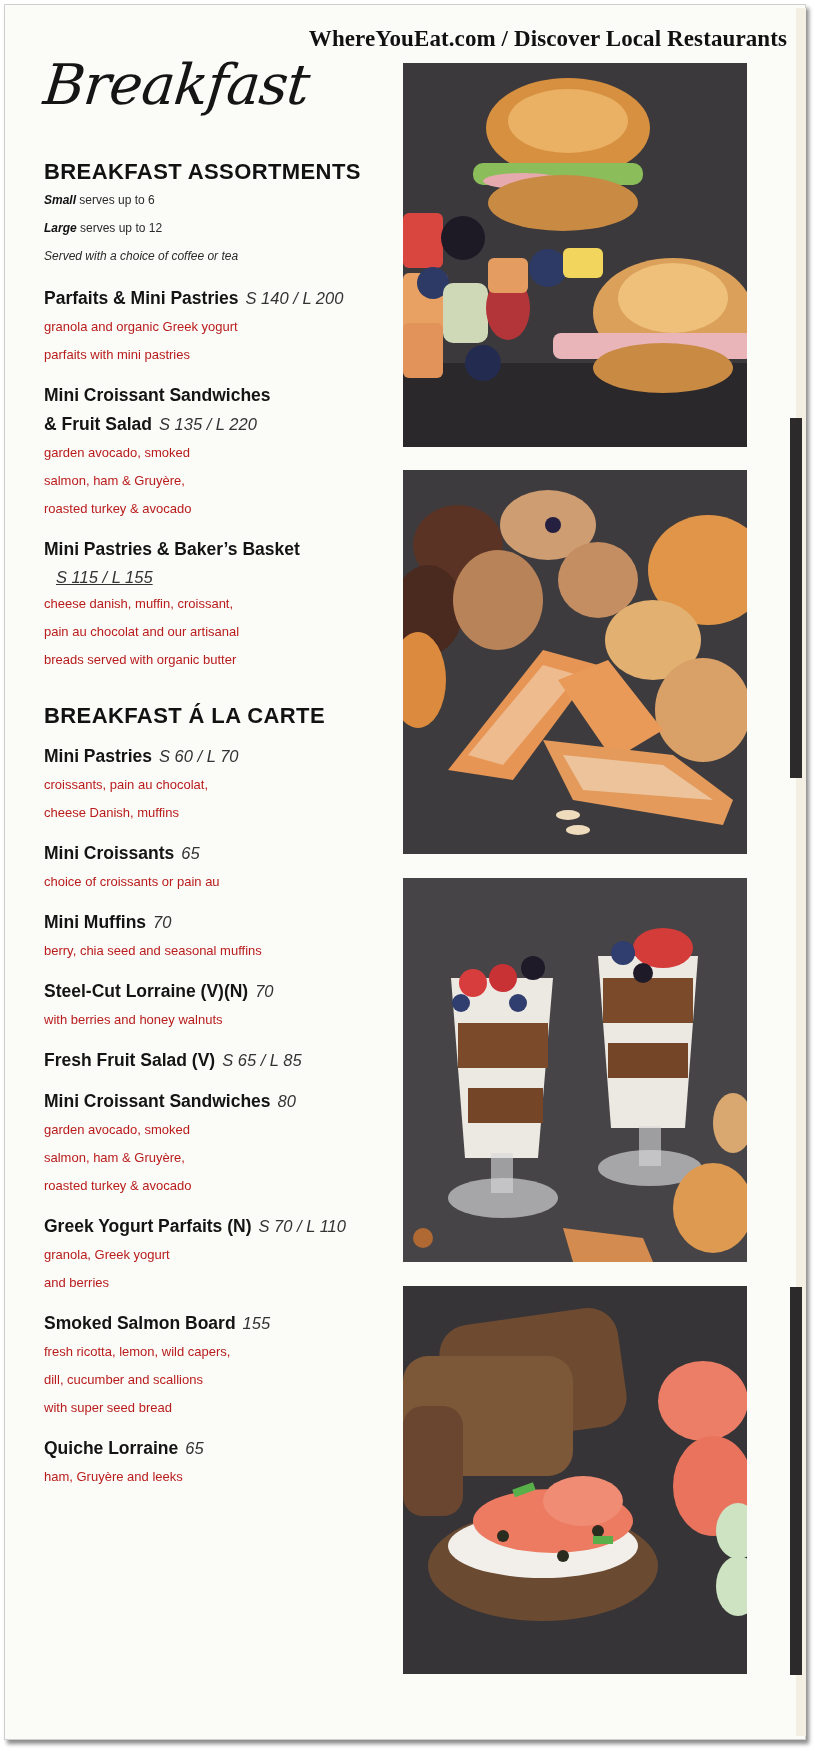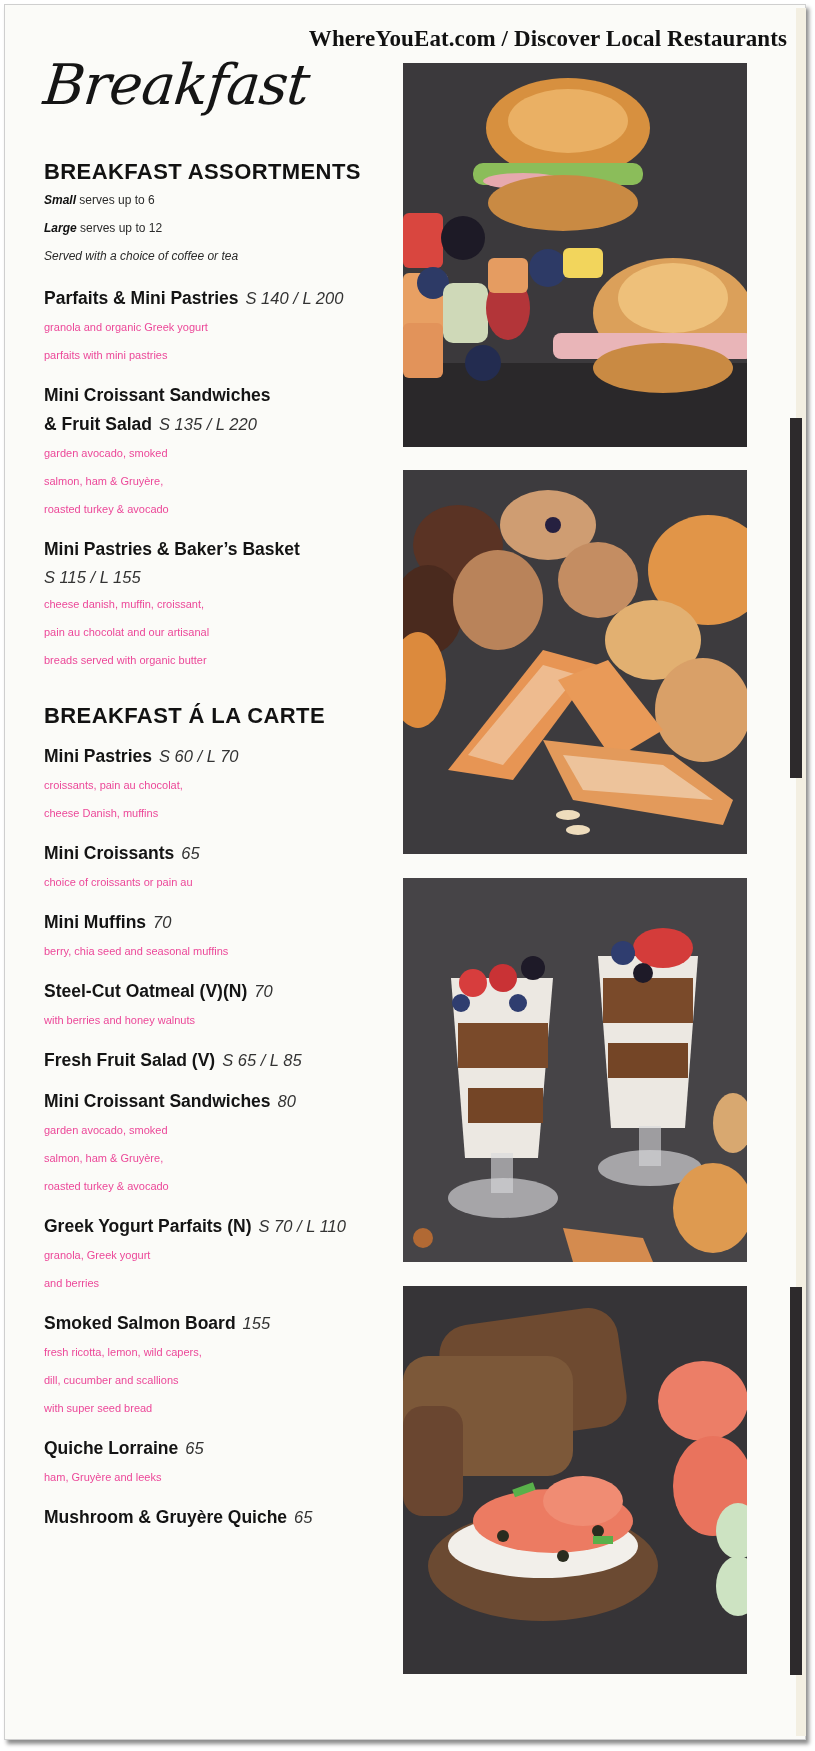--- a/index.html
+++ b/index.html
@@ -40,22 +40,22 @@
     font-size: 22px; letter-spacing: 0.4px; color: #121212; line-height: 28px;
   }
   .note { font-size: 12px; line-height: 28px; color: #2a2a2a; }
   .note b { font-style: italic; color: #111; }
   .note.it { font-style: italic; }
   .note-block { margin-bottom: 14px; }
 
   .item { margin-bottom: 12px; }
   .item-name { font-weight: bold; font-size: 17.5px; line-height: 29px; color: #141414; }
   .price { font-style: italic; font-weight: normal; font-size: 16.5px; color: #333; margin-left: 7px; }
-  .price.block { margin-left: 0; display: block; line-height: 26px; }
-  .desc { font-size: 11px; line-height: 28px; color: #ec4899; }
+  .price.block { margin-left: 12px; display: block; line-height: 26px; text-decoration: underline; }
+  .desc { font-size: 13px; line-height: 28px; color: #b91c1c; }
   .line { display: block; }
   .section-gap { height: 16px; }
 
   .photo {
     position: absolute; left: 403px; width: 344px;
     background: #3a383b; overflow: hidden;
   }
   .photo svg { display: block; width: 100%; height: 100%; }
   .ph1 { top: 63px; height: 384px; }
   .ph2 { top: 470px; height: 384px; }
@@ -128,21 +128,21 @@
   </div>
 
   <div class="item">
     <div class="item-name"><span>Mini Muffins</span><span class="price">70</span></div>
     <div class="desc">
       <span class="line">berry, chia seed and seasonal muffins</span>
     </div>
   </div>
 
   <div class="item">
-    <div class="item-name"><span>Steel-Cut Oatmeal (V)(N)</span><span class="price">70</span></div>
+    <div class="item-name"><span>Steel-Cut Lorraine (V)(N)</span><span class="price">70</span></div>
     <div class="desc">
       <span class="line">with berries and honey walnuts</span>
     </div>
   </div>
 
   <div class="item">
     <div class="item-name"><span>Fresh Fruit Salad (V)</span><span class="price">S 65 / L 85</span></div>
   </div>
 
   <div class="item">
@@ -172,23 +172,20 @@
   </div>
 
   <div class="item">
     <div class="item-name"><span>Quiche Lorraine</span><span class="price">65</span></div>
     <div class="desc">
       <span class="line">ham, Gruyère and leeks</span>
     </div>
   </div>
 
 
-  <div class="item">
-    <div class="item-name"><span>Mushroom &amp; Gruyère Quiche</span><span class="price">65</span></div>
-  </div>
 </div>
 
 <div class="photo ph1">
   <svg viewBox="0 0 344 384" preserveAspectRatio="none">
     <rect width="344" height="384" fill="#3b393c"></rect>
     <rect y="300" width="344" height="84" fill="#2a282a"></rect>
     <ellipse cx="165" cy="65" rx="82" ry="50" fill="#d7903f"></ellipse>
     <ellipse cx="165" cy="58" rx="60" ry="32" fill="#eab064"></ellipse>
     <rect x="70" y="100" width="170" height="22" rx="10" fill="#8bbd5a"></rect>
     <ellipse cx="120" cy="118" rx="40" ry="8" fill="#e6a9ae"></ellipse>

